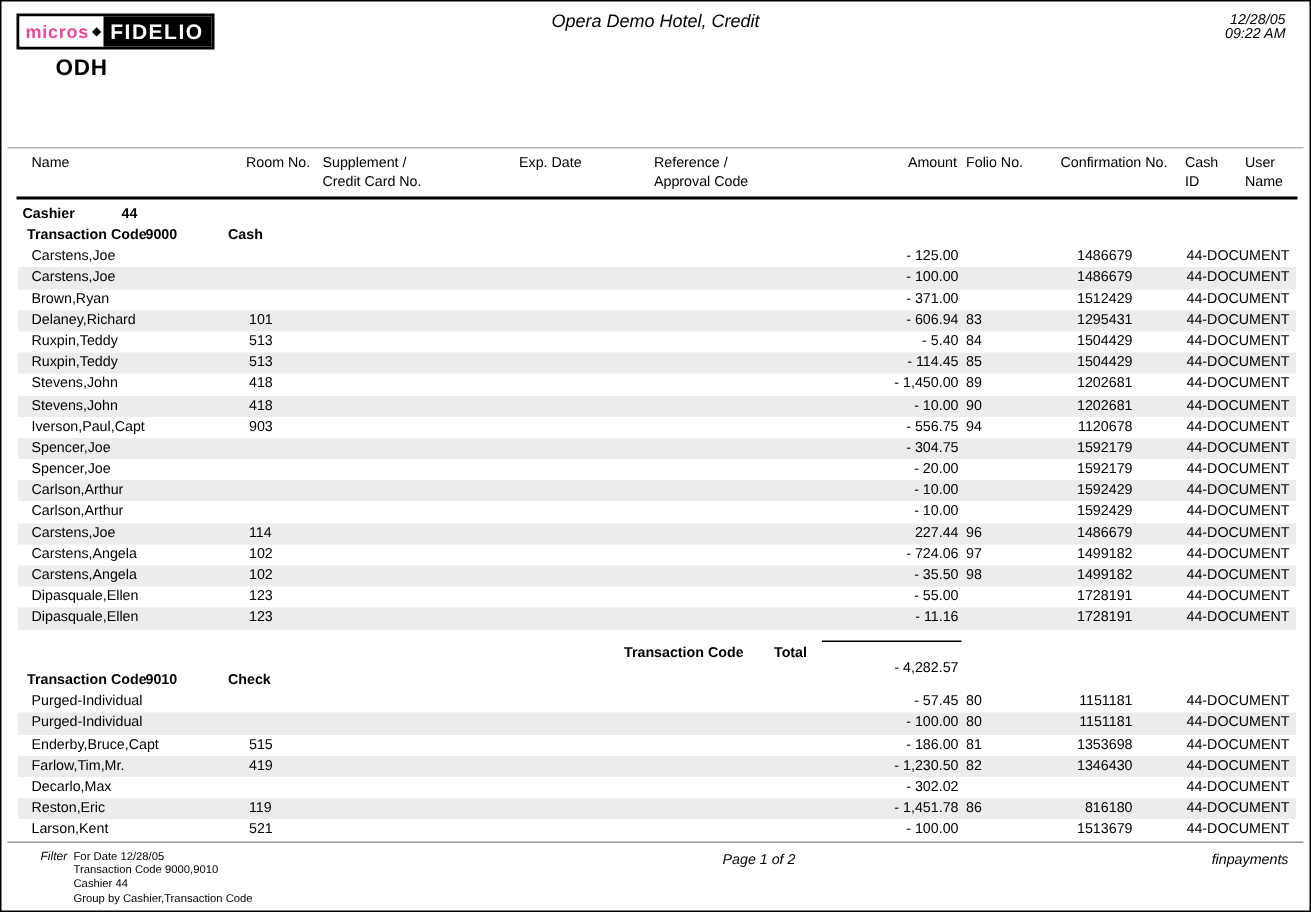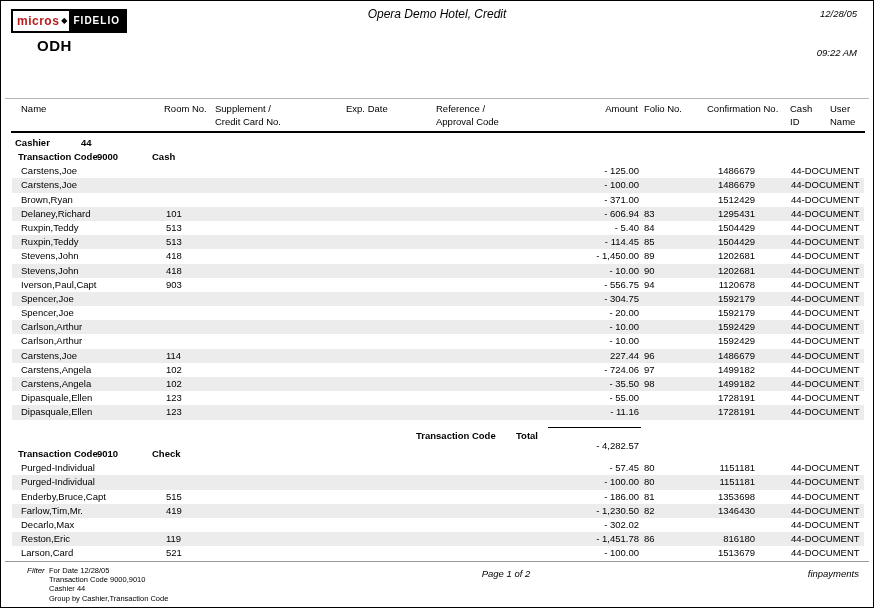--- a/index.html
+++ b/index.html
@@ -3,28 +3,28 @@
 <meta charset="utf-8">
 <style>
   html,body{margin:0;padding:0;background:#fff;}
   .page{
     position:relative;width:872px;height:606px;border:1px solid #000;
     background:#fff;color:#000;overflow:hidden;
     font-family:"Liberation Sans", sans-serif;
   }
   
   .logo{position:absolute;left:10px;top:8px;display:flex;align-items:stretch;border:2px solid #000;height:20px;}
-  .logo .lg-left{background:#fff;color:#b91c1c;font-weight:bold;font-size:12px;line-height:20px;padding:0 1px 0 4px;letter-spacing:.5px;}
+  .logo .lg-left{background:#fff;color:#ec4899;font-weight:bold;font-size:12px;line-height:20px;padding:0 1px 0 4px;letter-spacing:.5px;}
   .logo .lg-diamond{background:#fff;color:#000;font-size:8px;line-height:20px;padding:0 1px;}
-  .logo .lg-right{background:#000;color:#fff;font-weight:bold;font-size:10px;line-height:20px;padding:0 5px;letter-spacing:1px;}
+  .logo .lg-right{background:#000;color:#fff;font-weight:bold;font-size:14px;line-height:20px;padding:0 5px;letter-spacing:1px;}
   .brand{position:absolute;left:36px;top:36px;font-size:15px;font-weight:bold;letter-spacing:.5px;}
   .hotel{position:absolute;left:0;top:6px;width:100%;text-align:center;font-size:12px;font-style:italic;}
   .rtitle{position:absolute;left:0;top:45px;width:100%;text-align:center;font-size:12px;font-style:italic;font-weight:bold;}
   .hdate{position:absolute;right:16px;top:7px;font-size:9.5px;font-style:italic;}
-  .htime{position:absolute;right:16px;top:46px;font-size:9.5px;font-style:italic;}
+  .htime{position:absolute;right:16px;top:16px;font-size:9.5px;font-style:italic;}
   
   .rule-top{position:absolute;left:4px;top:97px;width:864px;border-top:1px solid #b5b5b5;}
   .rule-head{position:absolute;left:10px;top:130px;width:854px;height:2px;background:#000;}
   .rule-foot{position:absolute;left:4px;top:560px;width:864px;border-top:1px solid #999;}
   
   .colhead{position:absolute;top:101px;left:0;width:100%;font-size:9.5px;line-height:13px;}
   .colhead .ch{position:absolute;white-space:nowrap;}
   .ch-name{left:20px;}
   .ch-room{left:163px;}
   .ch-supp{left:214px;}
@@ -414,21 +414,21 @@
         <span class="c-supp"></span>
         <span class="c-exp"></span>
         <span class="c-ref"></span>
         <span class="c-amount">- 1,451.78</span>
         <span class="c-folio">86</span>
         <span class="c-conf">816180</span>
         <span class="c-user">44-DOCUMENT</span>
       </div>
       <div class="row">
         <span class="c-pad"></span>
-        <span class="c-name">Larson,Card</span>
+        <span class="c-name">Larson,Kent</span>
         <span class="c-room">521</span>
         <span class="c-supp"></span>
         <span class="c-exp"></span>
         <span class="c-ref"></span>
         <span class="c-amount">- 100.00</span>
         <span class="c-folio"></span>
         <span class="c-conf">1513679</span>
         <span class="c-user">44-DOCUMENT</span>
       </div>
     </div>

